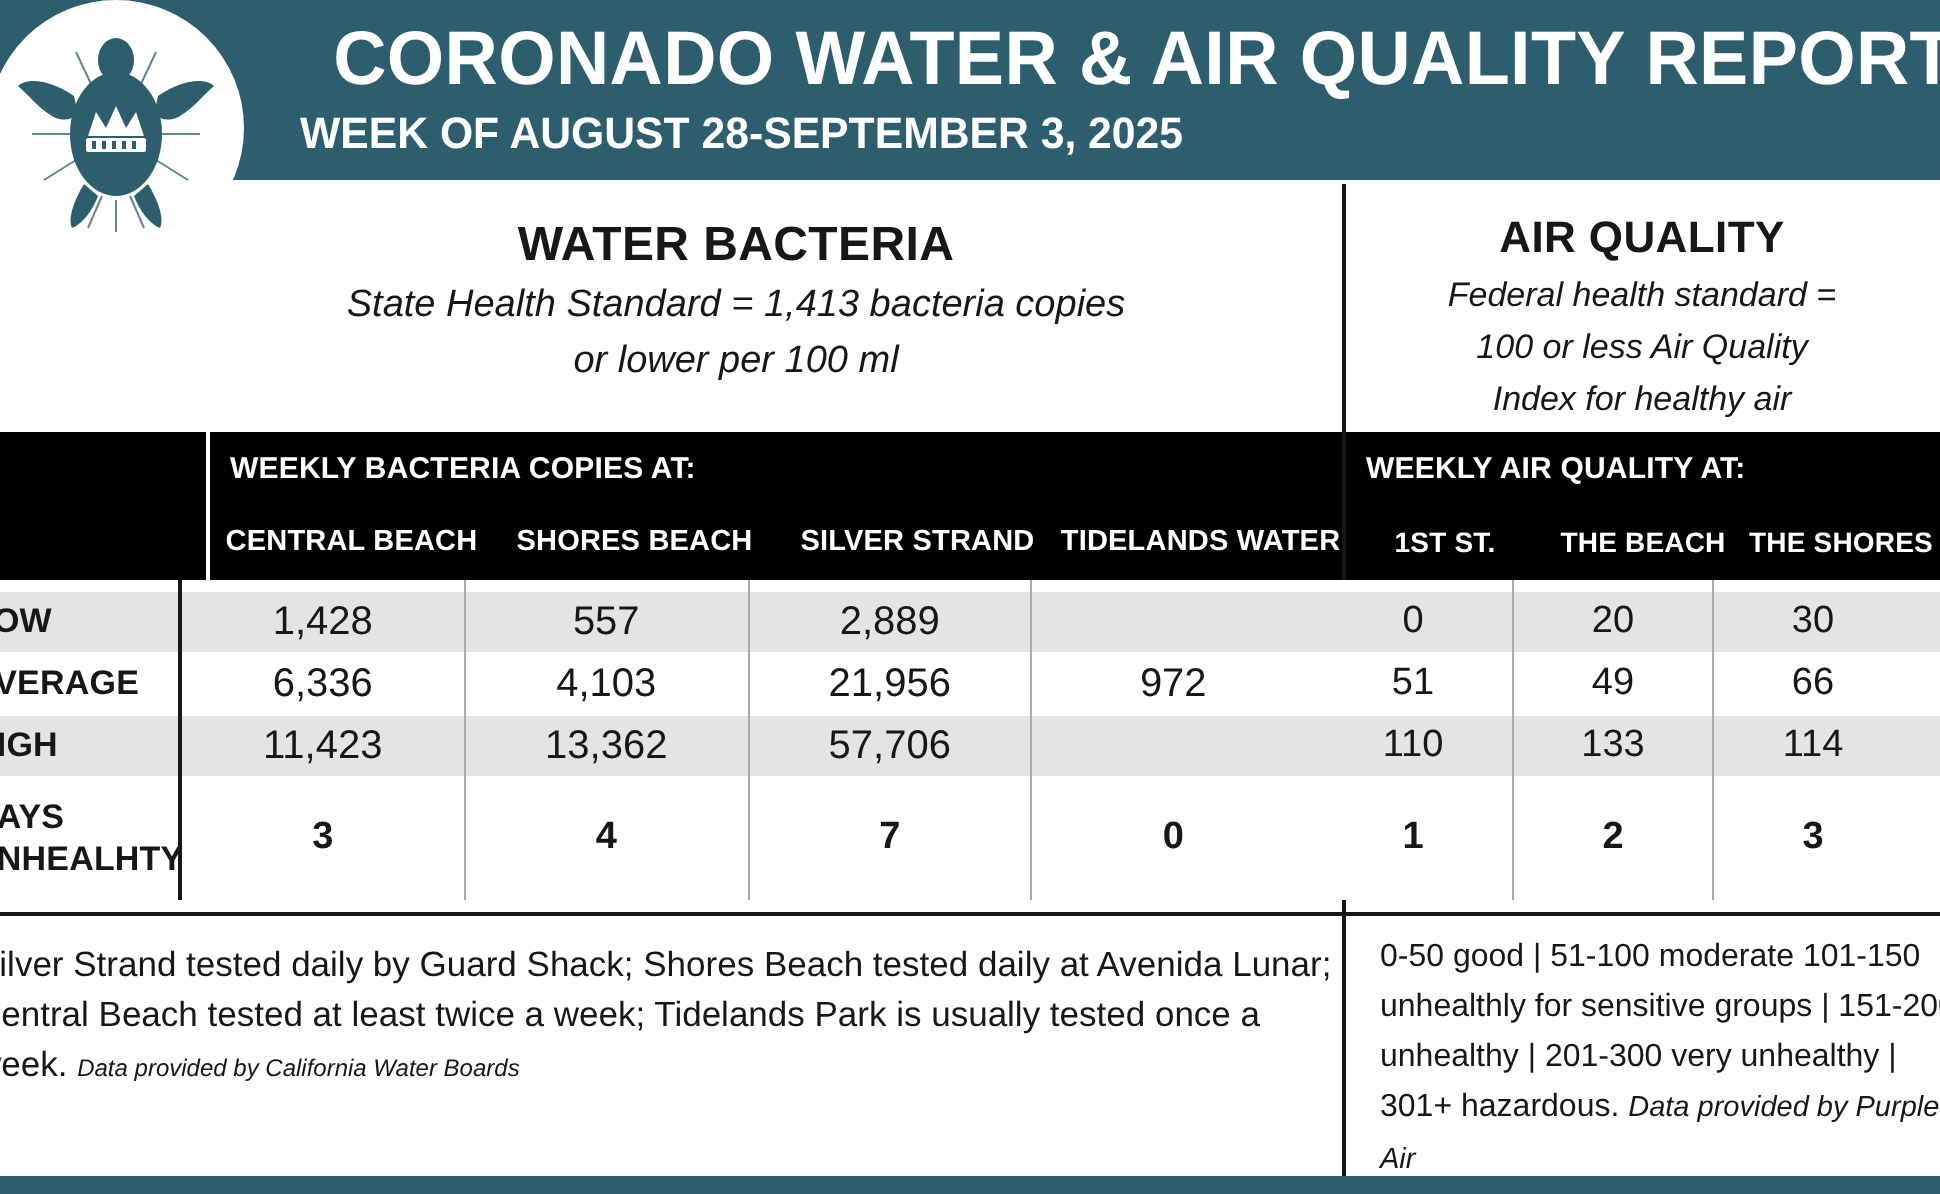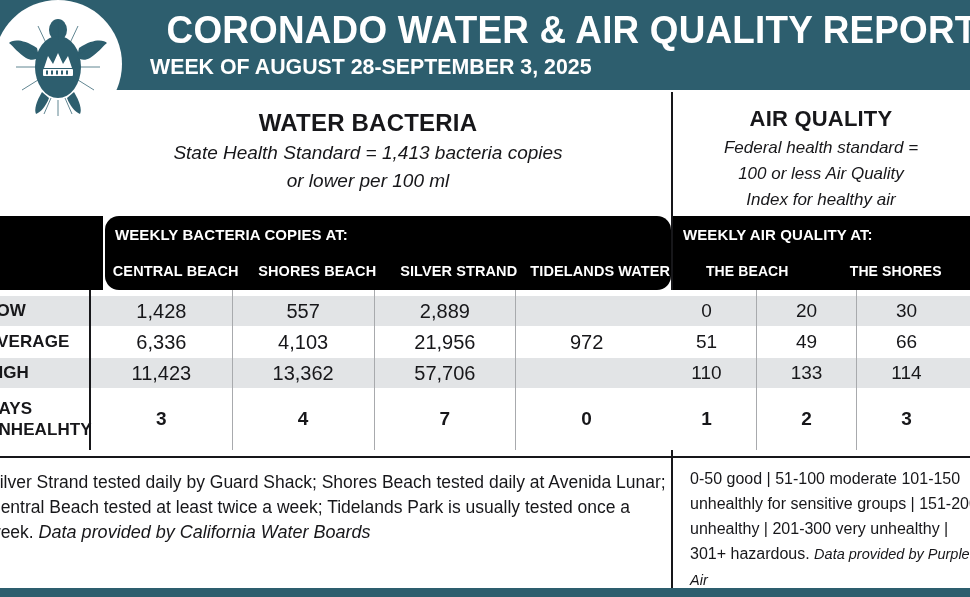--- a/index.html
+++ b/index.html
@@ -69,21 +69,21 @@
   }
   .sec-right .sec-sub{font-size:17px;line-height:24px;}
 
   
   .table-zone{position:absolute;left:0;top:216px;width:970px;height:242px;}
 
   .hdr-black{
     position:absolute;top:0;height:74px;background:#000000;
   }
   .hdr-black.left-pad{left:0;width:103px;}
-  .hdr-black.bacteria{left:105px;width:566px;border-radius:14px;}
+  .hdr-black.bacteria{left:105px;width:566px;}
   .hdr-black.air{left:673px;width:297px;}
 
   .hdr-group{
     position:absolute;left:10px;top:10px;
     color:#ffffff;font-size:15px;font-weight:bold;letter-spacing:0.1px;
     white-space:nowrap;
   }
   .hdr-cols{
     position:absolute;left:0;top:40px;width:100%;height:30px;
     display:flex;
@@ -131,21 +131,21 @@
   .cell.airfirst{border-left:none;}
   .bact-group{display:flex;flex:0 0 568px;}
   .air-group{display:flex;flex:0 0 299px;}
   .hline{position:absolute;height:2px;background:#17171a;}
 
   
   .foot-left{
     position:absolute;left:-12px;top:470px;width:690px;
     font-size:17.5px;line-height:25px;
   }
-  .foot-left .src{font-style:italic;font-size:18px;margin-top:48px;}
+  .foot-left .src{font-style:italic;font-size:12px;margin-top:48px;}
   .foot-right{
     position:absolute;left:690px;top:466px;width:296px;
     font-size:16px;line-height:25px;
   }
   .foot-right b{font-weight:normal;}
   .foot-right .src{font-style:italic;font-size:14.5px;}
 
   .bottom-bar{
     position:absolute;left:0;bottom:0;width:970px;height:9px;
     background:#2d5e6e;
@@ -233,20 +233,21 @@
         <div class="hdr-col">CENTRAL BEACH</div>
         <div class="hdr-col">SHORES BEACH</div>
         <div class="hdr-col">SILVER STRAND</div>
         <div class="hdr-col">TIDELANDS WATER</div>
       </div>
     </div>
 
     <div class="hdr-black air">
       <div class="hdr-group">WEEKLY AIR QUALITY AT:</div>
       <div class="hdr-cols">
+        <div class="hdr-col">1ST ST.</div>
         <div class="hdr-col">THE BEACH</div>
         <div class="hdr-col">THE SHORES</div>
       </div>
     </div>
 
     <div class="grid">
       <div class="row r0">
         <div class="cell-label"></div>
         <div class="bact-group">
           <div class="cell firstcol"></div>

